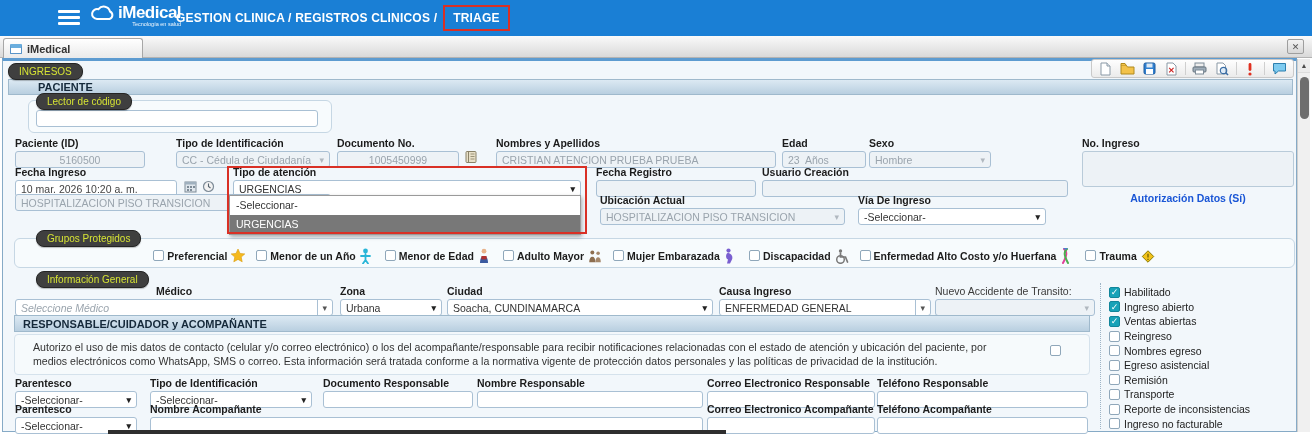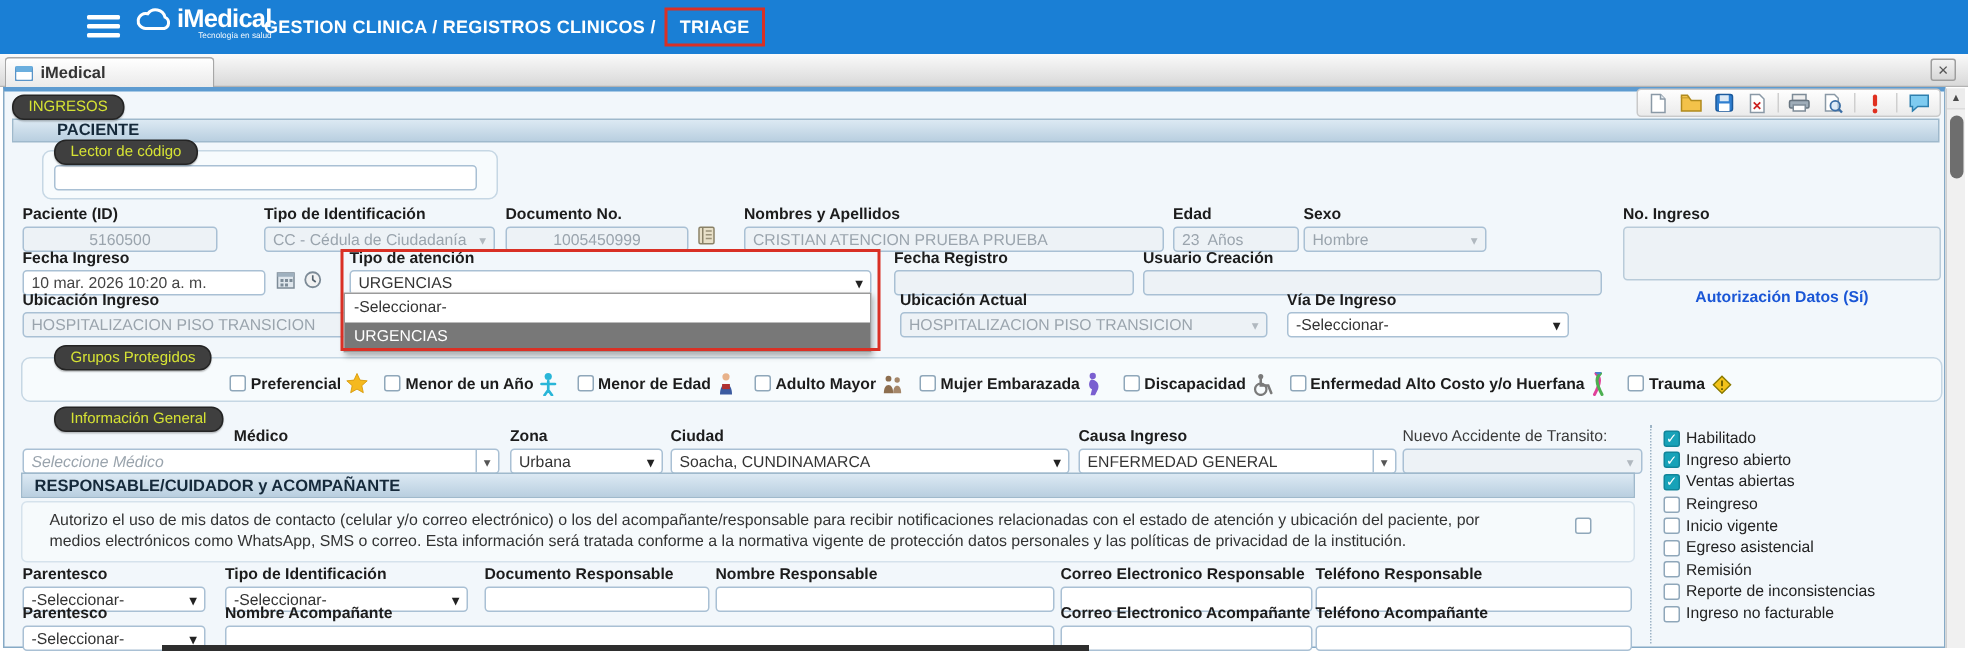--- a/index.html
+++ b/index.html
@@ -282,21 +282,20 @@
   <div class="field" style="left:596px;top:166px;width:160px;">
     <span class="lbl">Fecha Registro</span>
     <input class="inp ro" value="" style="">
   </div>
   <div class="field" style="left:762px;top:166px;width:306px;">
     <span class="lbl">Usuario Creación</span>
     <input class="inp ro" value="" style="">
   </div>
 
   <div class="field" style="left:15px;top:194px;width:316px;">
-    <span class="lbl">Ubicación Ingreso</span>
     <div class="sel ro">
       <span>HOSPITALIZACION PISO TRANSICION</span>
         <span class="chev">▾</span>
     </div>
   </div>
   <div class="field" style="left:600px;top:194px;width:245px;">
     <span class="lbl">Ubicación Actual</span>
     <div class="sel ro">
       <span>HOSPITALIZACION PISO TRANSICION</span>
         <span class="chev">▾</span>
@@ -456,29 +455,33 @@
       <label class="cbv">
         <span class="box on">✓</span>
         <span>Ventas abiertas</span>
       </label>
       <label class="cbv">
         <span class="box"></span>
         <span>Reingreso</span>
       </label>
       <label class="cbv">
         <span class="box"></span>
-        <span>Inicio vigente</span>
+        <span>Nombres egreso</span>
       </label>
       <label class="cbv">
         <span class="box"></span>
         <span>Egreso asistencial</span>
       </label>
       <label class="cbv">
         <span class="box"></span>
         <span>Remisión</span>
+      </label>
+      <label class="cbv">
+        <span class="box"></span>
+        <span>Transporte</span>
       </label>
       <label class="cbv">
         <span class="box"></span>
         <span>Reporte de inconsistencias</span>
       </label>
       <label class="cbv">
         <span class="box"></span>
         <span>Ingreso no facturable</span>
       </label>
     </div>

